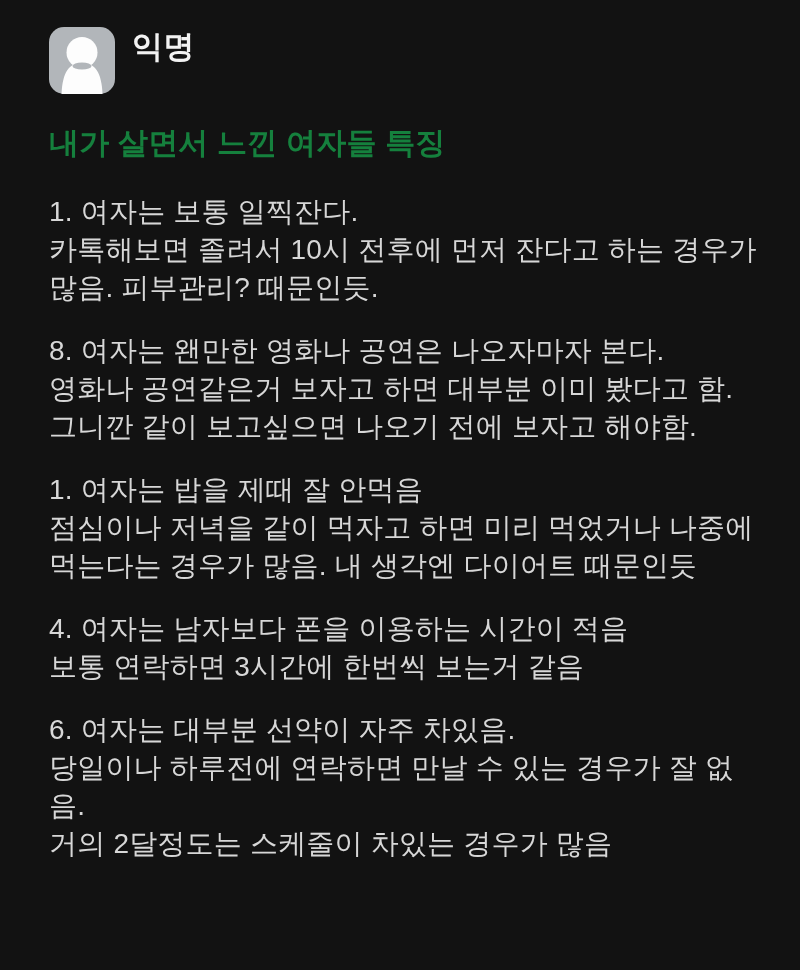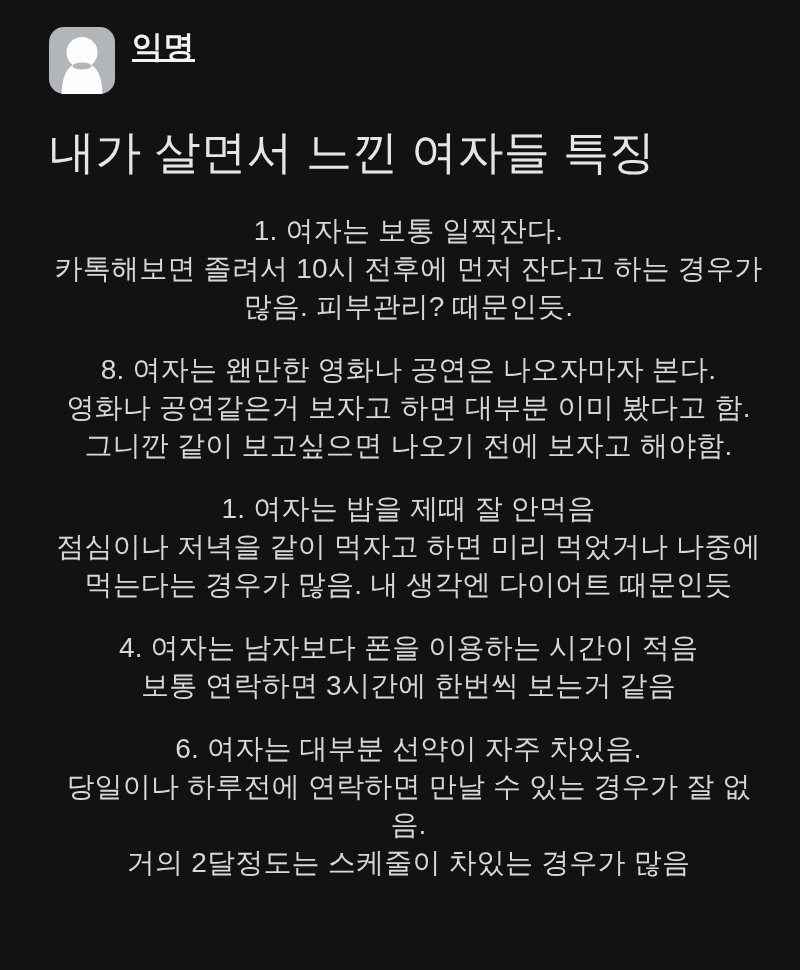--- a/index.html
+++ b/index.html
@@ -32,50 +32,48 @@
     display: flex;
     flex-direction: column;
     padding-top: 1px;
   }
   .author-name {
     font-size: 31px;
     font-weight: 700;
     color: #f2f2f2;
     line-height: 1.25;
     letter-spacing: 0.5px;
-    text-decoration: underline;
   }
   .post-timestamp {
     margin-top: 5px;
     font-size: 25px;
     font-weight: 400;
     color: #969696;
     line-height: 1.1;
     letter-spacing: 0.5px;
   }
   .post-title {
     margin-top: 31px;
-    font-size: 46px;
-    font-weight: 400;
-    color: #e5e5e5;
+    font-size: 30px;
+    font-weight: 700;
+    color: #15803d;
     line-height: 1.2;
     letter-spacing: 0.2px;
   }
   .post-body {
     margin-top: 32px;
   }
   .post-paragraph {
     font-size: 28px;
     font-weight: 400;
     color: #d7d7d7;
     line-height: 38px;
     white-space: pre-line;
     margin: 16px 0 25px 0;
     letter-spacing: 0.2px;
-    text-align: center;
   }
 </style>
 </head>
 <body>
 
 <div class="screen">
 
   <div class="post-header">
     <div class="avatar">
       <span>

